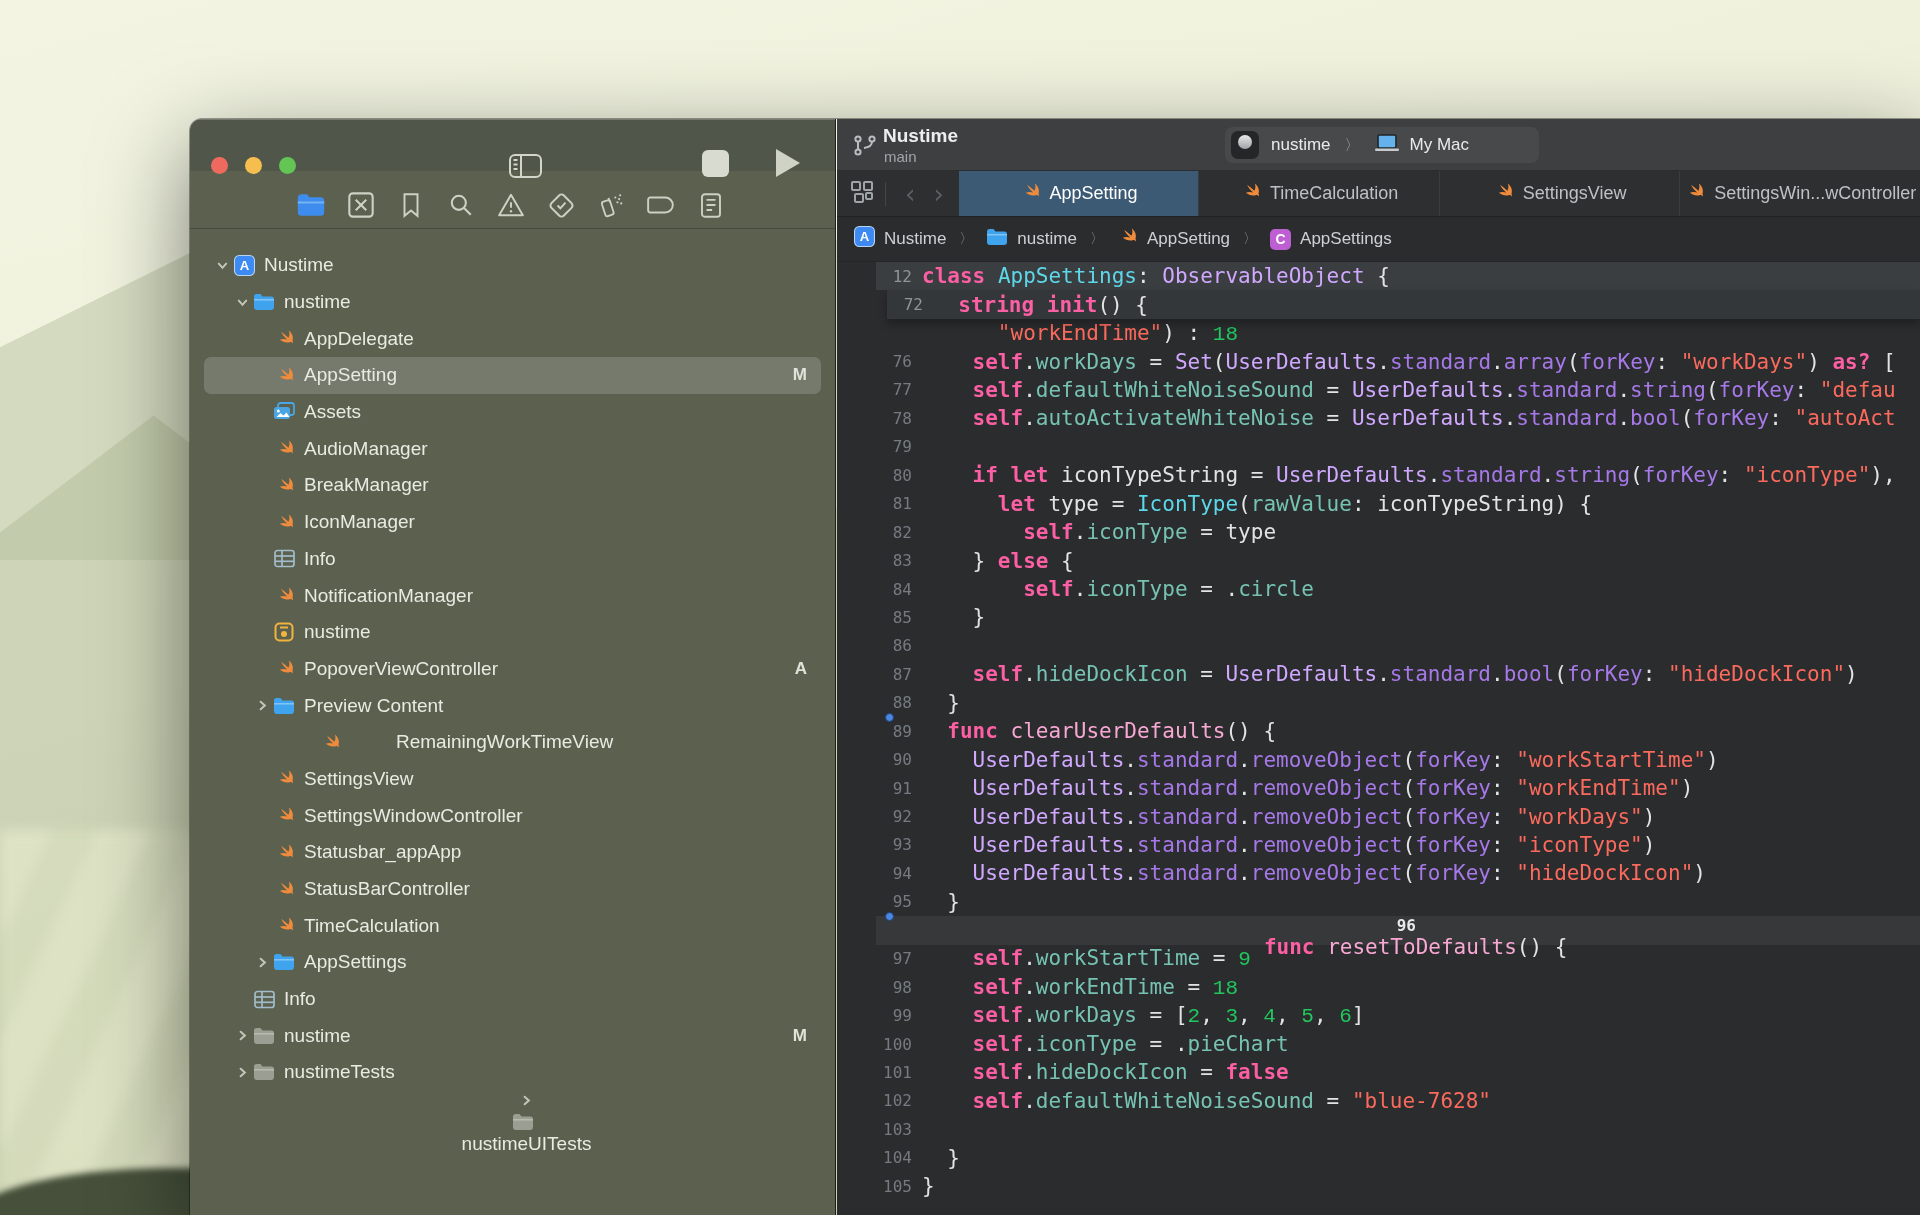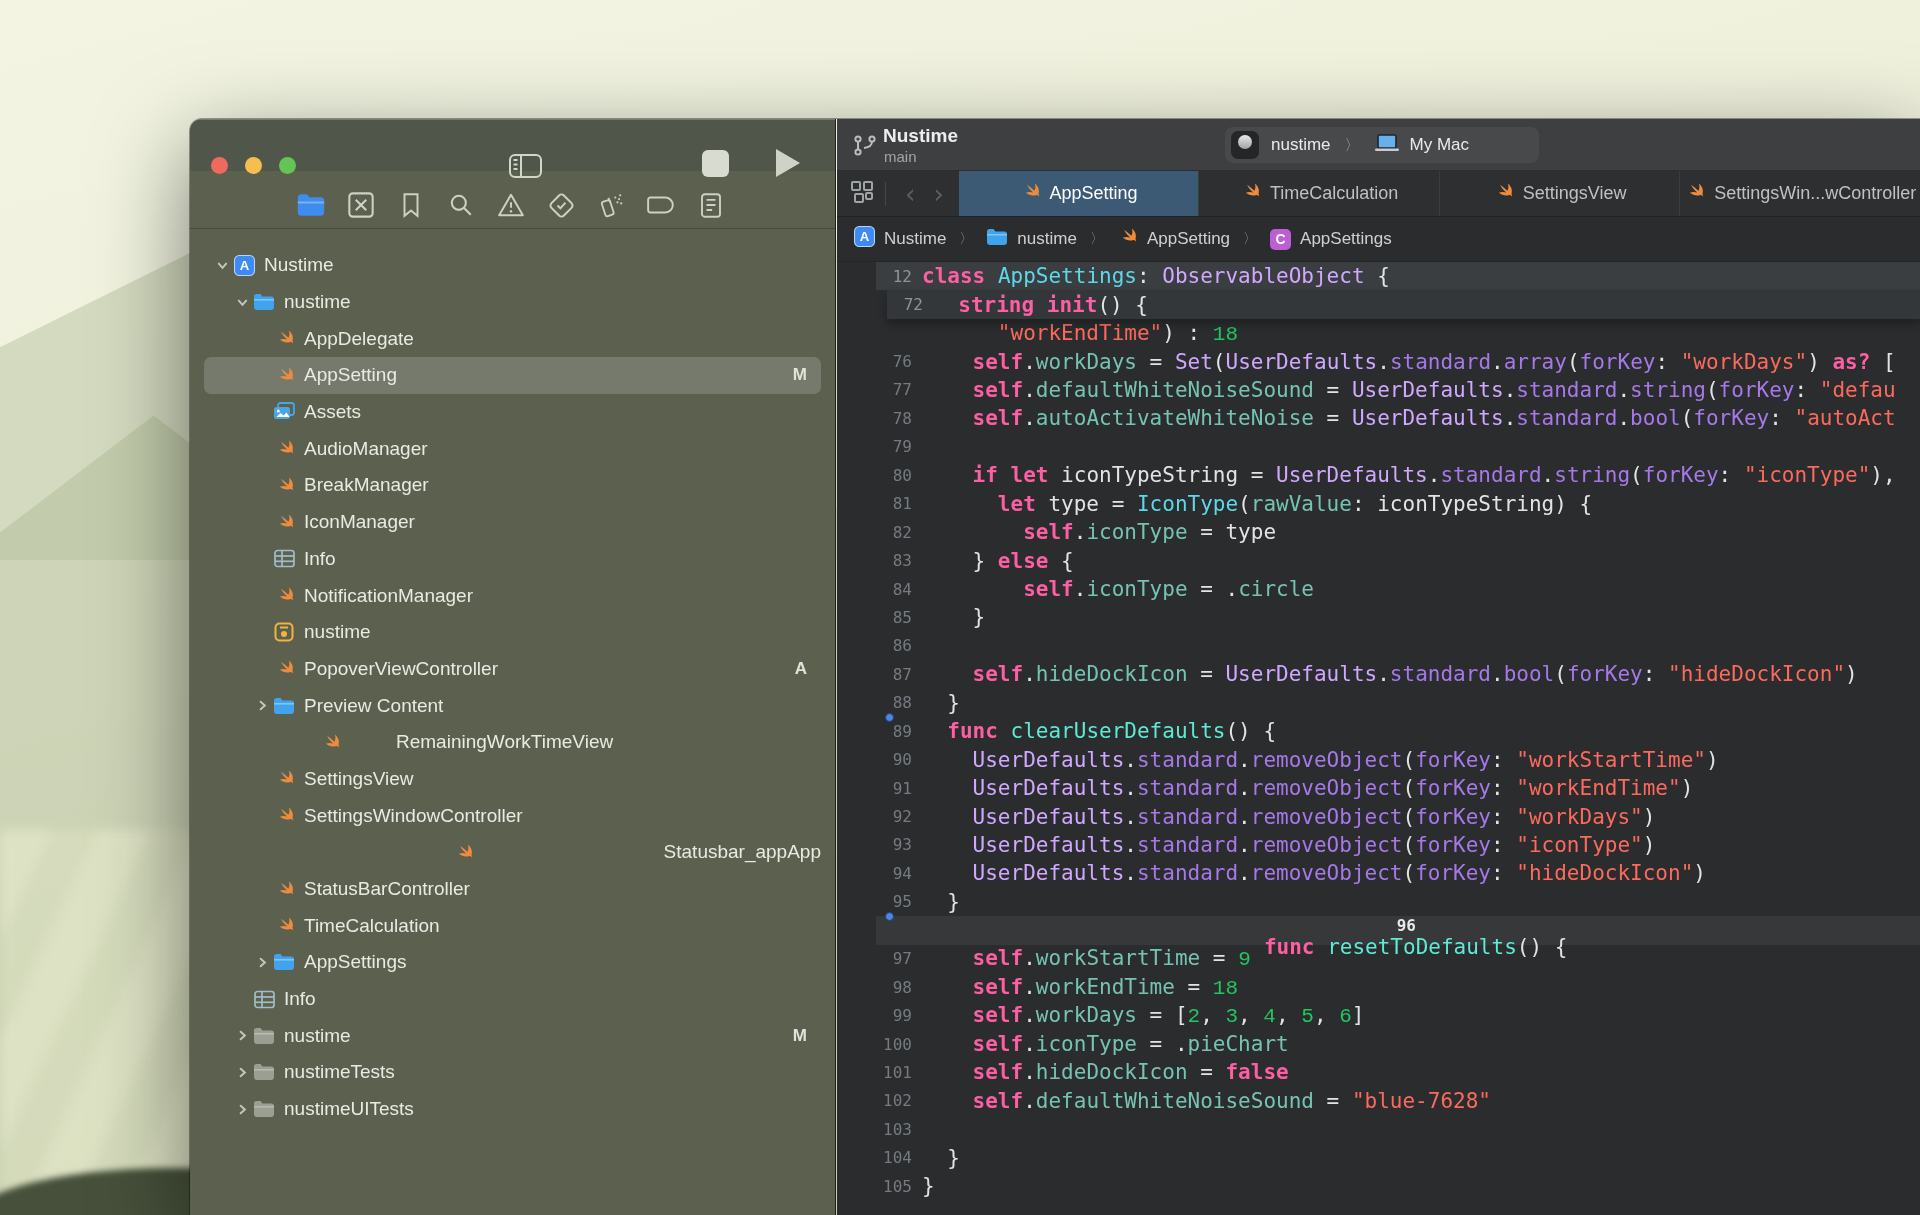--- a/index.html
+++ b/index.html
@@ -80,21 +80,21 @@
   .ltext { padding-left:10px; color:#e2e3e4; }
   .sticky12 { background:#3b3e40; }
   .sticky72 { background:#343739; box-shadow:0 5px 8px rgba(0,0,0,.28); position:relative; z-index:2;margin-left:11px; }
   .sticky12 .gutter,.sticky72 .gutter { color:#8f9499; }
   .code-line.hl { background:rgba(255,255,255,.06);flex-direction:column; }
   .code-line.hl .gutter { color:#e7e9ea; font-weight:bold; }
   .kw  { color:#fc5fa3; font-weight:bold; }
   .str { color:#fc6a5d; }
   .num { color:#22c55e;font-family:Liberation Mono, monospace; }
   .prop{ color:#76c3b3; }
-  .fn  { color:#5eead4; }
+  .fn  { color:#f9a8d4; }
   .type{ color:#5dd8e9; }
   .sysc{ color:#d0a8ff; }
   .sysf{ color:#a678e8; }
   .pl  { color:#e2e3e4; }
   .change-dot { position:absolute; left:9px; top:-4px; width:9px; height:9px; border-radius:50%;
     background:#4b87e2; border:1px solid #1d3f75; z-index:3; }
 </style>
 </head>
 <body>
 
@@ -353,21 +353,21 @@
         </div>
         <div class="tree-row" style="padding-left: 48px;">
           <span class="chev"></span>
           <span class="tree-ic">
             <svg width="21" height="21" viewBox="0 0 20 20">
               <path fill="#ef8b3c" d="M17.6 12.4c1.2-3.6-.2-7.7-3.5-10 .9 2.2.8 4.8-.4 6.8C11.6 7.5 9.4 5.6 6.8 3.6c1.3 2.9 3.3 5.4 5.8 7.4-2.3-.9-4.9-.8-7.1.3 2.7 2.1 6.2 2.9 9.5 2.2 1-.2 2.2.2 2.7 1.2.5-.7.4-1.6-.1-2.3z"></path>
             </svg>
           </span>
           <span class="tree-label">SettingsWindowController</span>
         </div>
-        <div class="tree-row" style="padding-left: 48px; justify-content: space-between;">
+        <div class="tree-row" style="padding-left: 48px;">
           <span class="chev"></span>
           <span class="tree-ic">
             <svg width="21" height="21" viewBox="0 0 20 20">
               <path fill="#ef8b3c" d="M17.6 12.4c1.2-3.6-.2-7.7-3.5-10 .9 2.2.8 4.8-.4 6.8C11.6 7.5 9.4 5.6 6.8 3.6c1.3 2.9 3.3 5.4 5.8 7.4-2.3-.9-4.9-.8-7.1.3 2.7 2.1 6.2 2.9 9.5 2.2 1-.2 2.2.2 2.7 1.2.5-.7.4-1.6-.1-2.3z"></path>
             </svg>
           </span>
           <span class="tree-label">Statusbar_appApp</span>
         </div>
         <div class="tree-row" style="padding-left: 48px;">
           <span class="chev"></span>
@@ -435,21 +435,21 @@
             </svg>
           </span>
           <span class="tree-ic">
             <svg width="22" height="18" viewBox="0 0 22 18">
               <path fill="#9b9f93" d="M1 3.5C1 2.1 2.1 1 3.5 1h4l2 2.4h9A2.5 2.5 0 0 1 21 5.9V14a3 3 0 0 1-3 3H4a3 3 0 0 1-3-3z"></path>
               <path fill="#b7baae" d="M1 6h20v1.6H1z"></path>
             </svg>
           </span>
           <span class="tree-label">nustimeTests</span>
         </div>
-        <div class="tree-row" style="padding-left: 28px;">
+        <div class="tree-row" style="padding-left: 28px; flex-direction: column;">
           <span class="chev">
             <svg width="13" height="13" viewBox="0 0 14 14" fill="none" stroke="#c2c6b8" stroke-width="2.2" stroke-linecap="round">
               <path d="M5 3l4.5 4L5 11"></path>
             </svg>
           </span>
           <span class="tree-ic">
             <svg width="22" height="18" viewBox="0 0 22 18">
               <path fill="#9b9f93" d="M1 3.5C1 2.1 2.1 1 3.5 1h4l2 2.4h9A2.5 2.5 0 0 1 21 5.9V14a3 3 0 0 1-3 3H4a3 3 0 0 1-3-3z"></path>
               <path fill="#b7baae" d="M1 6h20v1.6H1z"></path>
             </svg>

